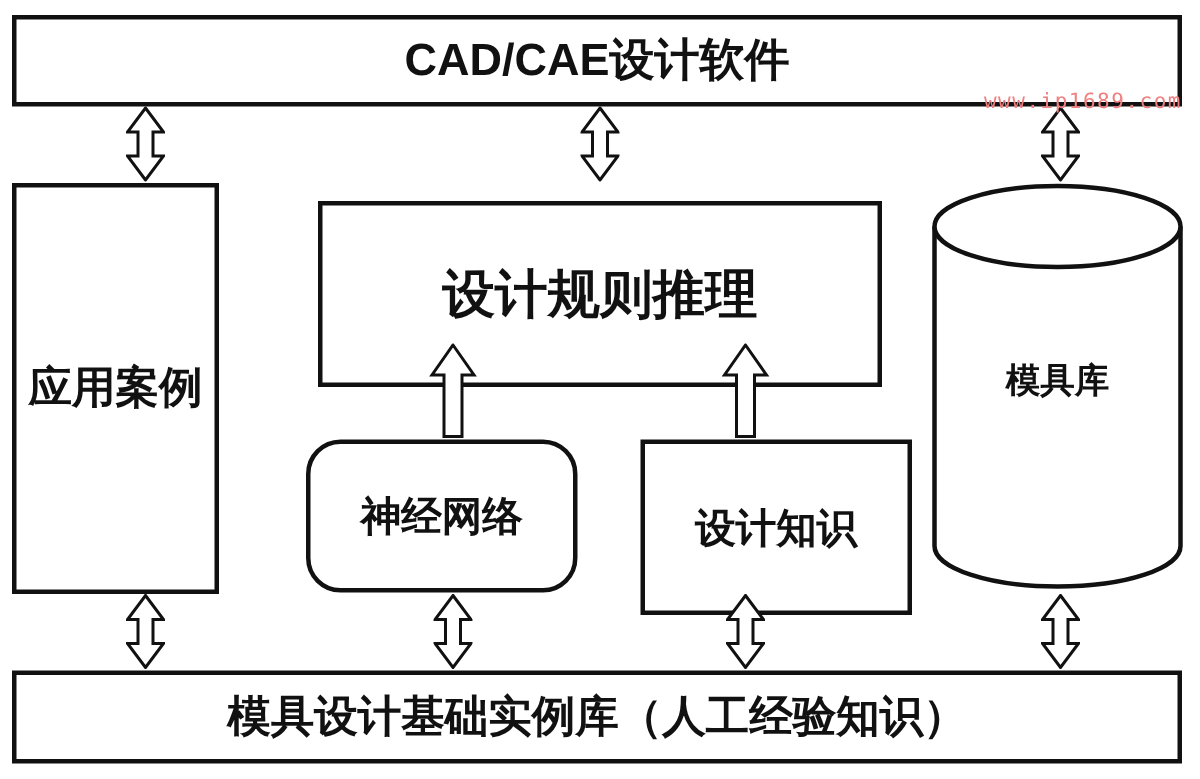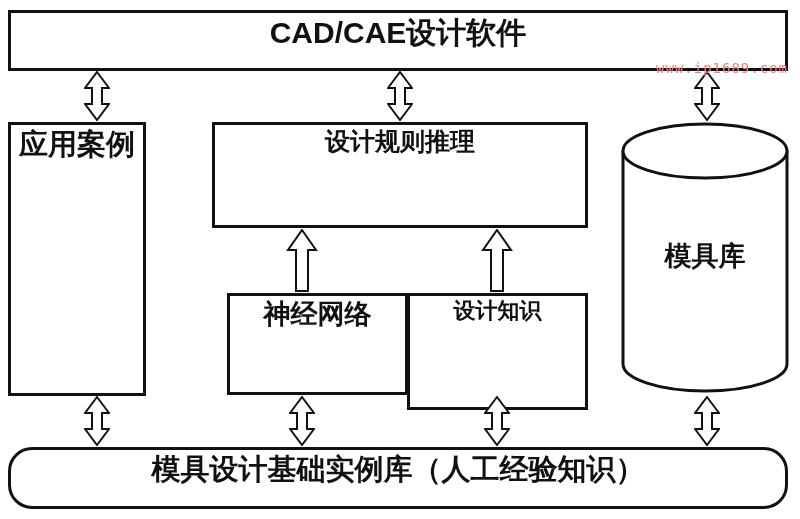--- a/index.html
+++ b/index.html
@@ -13,32 +13,33 @@
     width: 800px;
     height: 519px;
     background: #ffffff;
     overflow: hidden;
   }
   .box {
     position: absolute;
     background: #ffffff;
     border: 3px solid #111111;
     display: flex;
+    align-items: center;
     justify-content: center;
     box-sizing: border-box;
     color: #111111;
     font-weight: bold;
     text-align: center;
   }
   .top-box    { left: 8px;   top: 10px;  width: 780px; height: 61px;  font-size: 30px; }
   .left-box   { left: 8px;   top: 122px; width: 138px; height: 274px; font-size: 29px; }
-  .reason-box { left: 212px; top: 122px; width: 376px; height: 106px; font-size: 25px; }
-  .neural-box { left: 227px; top: 293px; width: 181px; height: 102px; font-size: 27px; }
-  .know-box   { left: 407px; top: 293px; width: 181px; height: 117px; font-size: 22px; }
-  .bottom-box { left: 8px;   top: 447px; width: 780px; height: 62px;  font-size: 29px; border-radius: 24px; }
+  .reason-box { left: 212px; top: 134px; width: 376px; height: 124px; font-size: 35px; }
+  .neural-box { left: 204px; top: 293px; width: 181px; height: 102px; font-size: 27px; border-radius: 23px; }
+  .know-box   { left: 427px; top: 293px; width: 181px; height: 117px; font-size: 27px; }
+  .bottom-box { left: 8px;   top: 447px; width: 780px; height: 62px;  font-size: 29px; }
 
   .watermark {
     position: absolute;
     right: 12px;
     top: 12px;
     font-family: "DejaVu Sans Mono", monospace;
     font-size: 14px;
     color: #f08080;
     letter-spacing: 1px;
     z-index: 5;
@@ -60,21 +61,21 @@
     width: 170px;
     height: 275px;
   }
   .cylinder svg { position: absolute; left: 0; top: 0; }
   .cyl-label {
     position: absolute;
     left: 0;
     top: 118px;
     width: 100%;
     text-align: center;
-    font-size: 27px;
+    font-size: 23px;
     font-weight: bold;
     color: #111111;
   }
 </style>
 </head>
 <body>
 
 <div class="diagram">
 
   <div class="watermark">www.ip1689.com</div>

